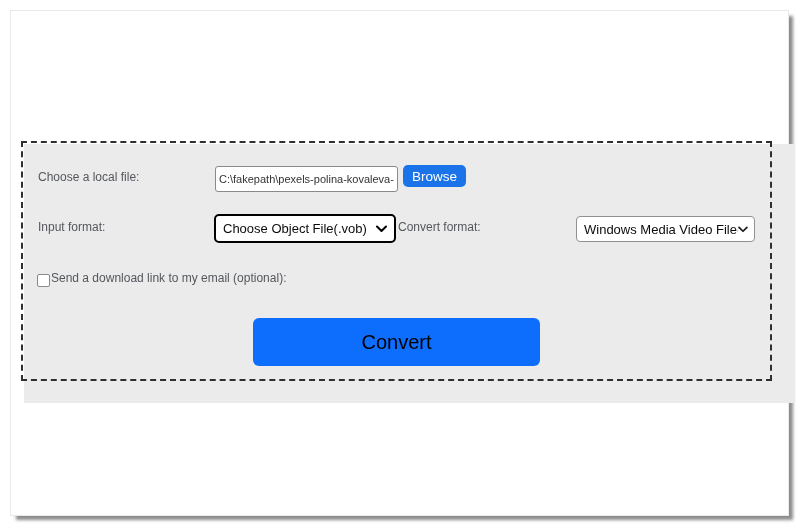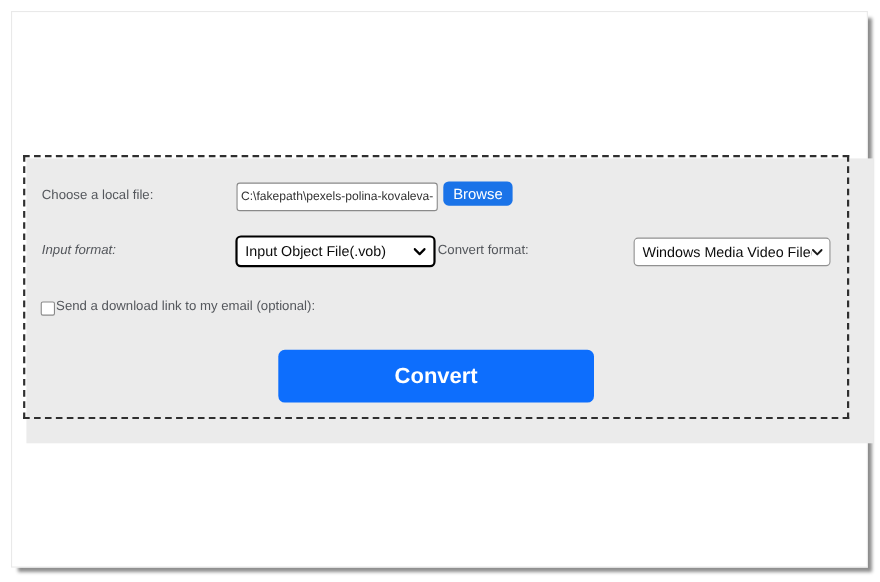--- a/index.html
+++ b/index.html
@@ -58,43 +58,43 @@
     border: 1px solid #919191; border-radius: 4px; padding: 0 6px 0 7px;
   }
 
   .checkbox {
     position: absolute; left: 37px; top: 274px; width: 13px; height: 13px;
     background: #ffffff; border: 1px solid #8a8a8a; border-radius: 2px;
   }
 
   .convert-btn {
     position: absolute; left: 253px; top: 318px; width: 287px; height: 48px;
-    background: #0d6efd; color: #ffffff; border: none; border-radius: 6px;
-    font-family: "Liberation Sans", sans-serif; font-size: 20px; cursor: pointer; font-weight: bold;
+    background: #0d6efd; color: #000000; border: none; border-radius: 6px;
+    font-family: "Liberation Sans", sans-serif; font-size: 20px; cursor: pointer;
   }
 </style>
 </head>
 <body>
 
 <div class="page">
   <div class="panel"></div>
 </div>
 
 <div class="dashed"></div>
 
 <span class="form-label" style="left:38px; top:170px;">Choose a local file:</span>
 
 <input class="file-input" type="text" value="C:\fakepath\pexels-polina-kovaleva-54308" style="">
 
 <button class="browse-btn">Browse</button>
 
-<span class="form-label" style="left:38px; top:220px;font-style:italic;">Input format:</span>
+<span class="form-label" style="left:38px; top:220px;">Input format:</span>
 
 <div class="select select-input">
-  <span class="sel-text">Input Object File(.vob)</span>
+  <span class="sel-text">Choose Object File(.vob)</span>
   <span class="chev">
     <svg width="11" height="8" viewBox="0 0 11 8">
       <polyline points="1,1.5 5.5,6 10,1.5" fill="none" stroke="#000" stroke-width="2" stroke-linecap="round" stroke-linejoin="round"></polyline>
     </svg>
   </span>
 </div>
 
 <span class="form-label" style="left:398px; top:220px;">Convert format:</span>
 
 <div class="select select-output">

